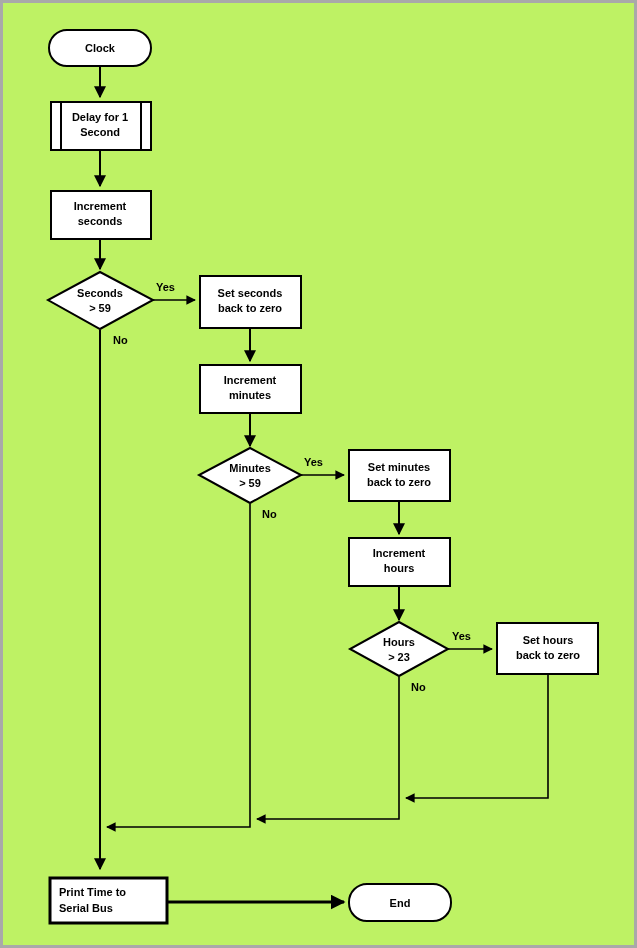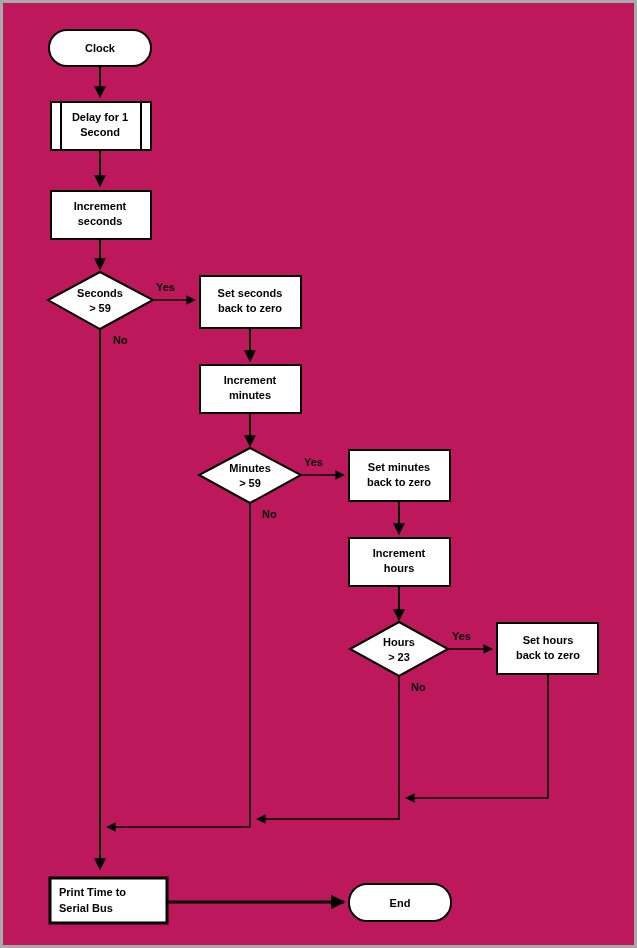--- a/index.html
+++ b/index.html
@@ -8,21 +8,21 @@
     background: #ffffff;
   }
   body {
     font-family: "Liberation Sans", sans-serif;
   }
   #canvas-frame {
     position: relative;
     width: 637px;
     height: 948px;
     box-sizing: border-box;
-    background: #be185d;
+    background: #bef264;
     border: 3px solid #a9a9a9;
     overflow: hidden;
   }
   #flow-svg {
     display: block;
     width: 631px;
     height: 942px;
   }
   .node-text {
     font-family: "Liberation Sans", sans-serif;

